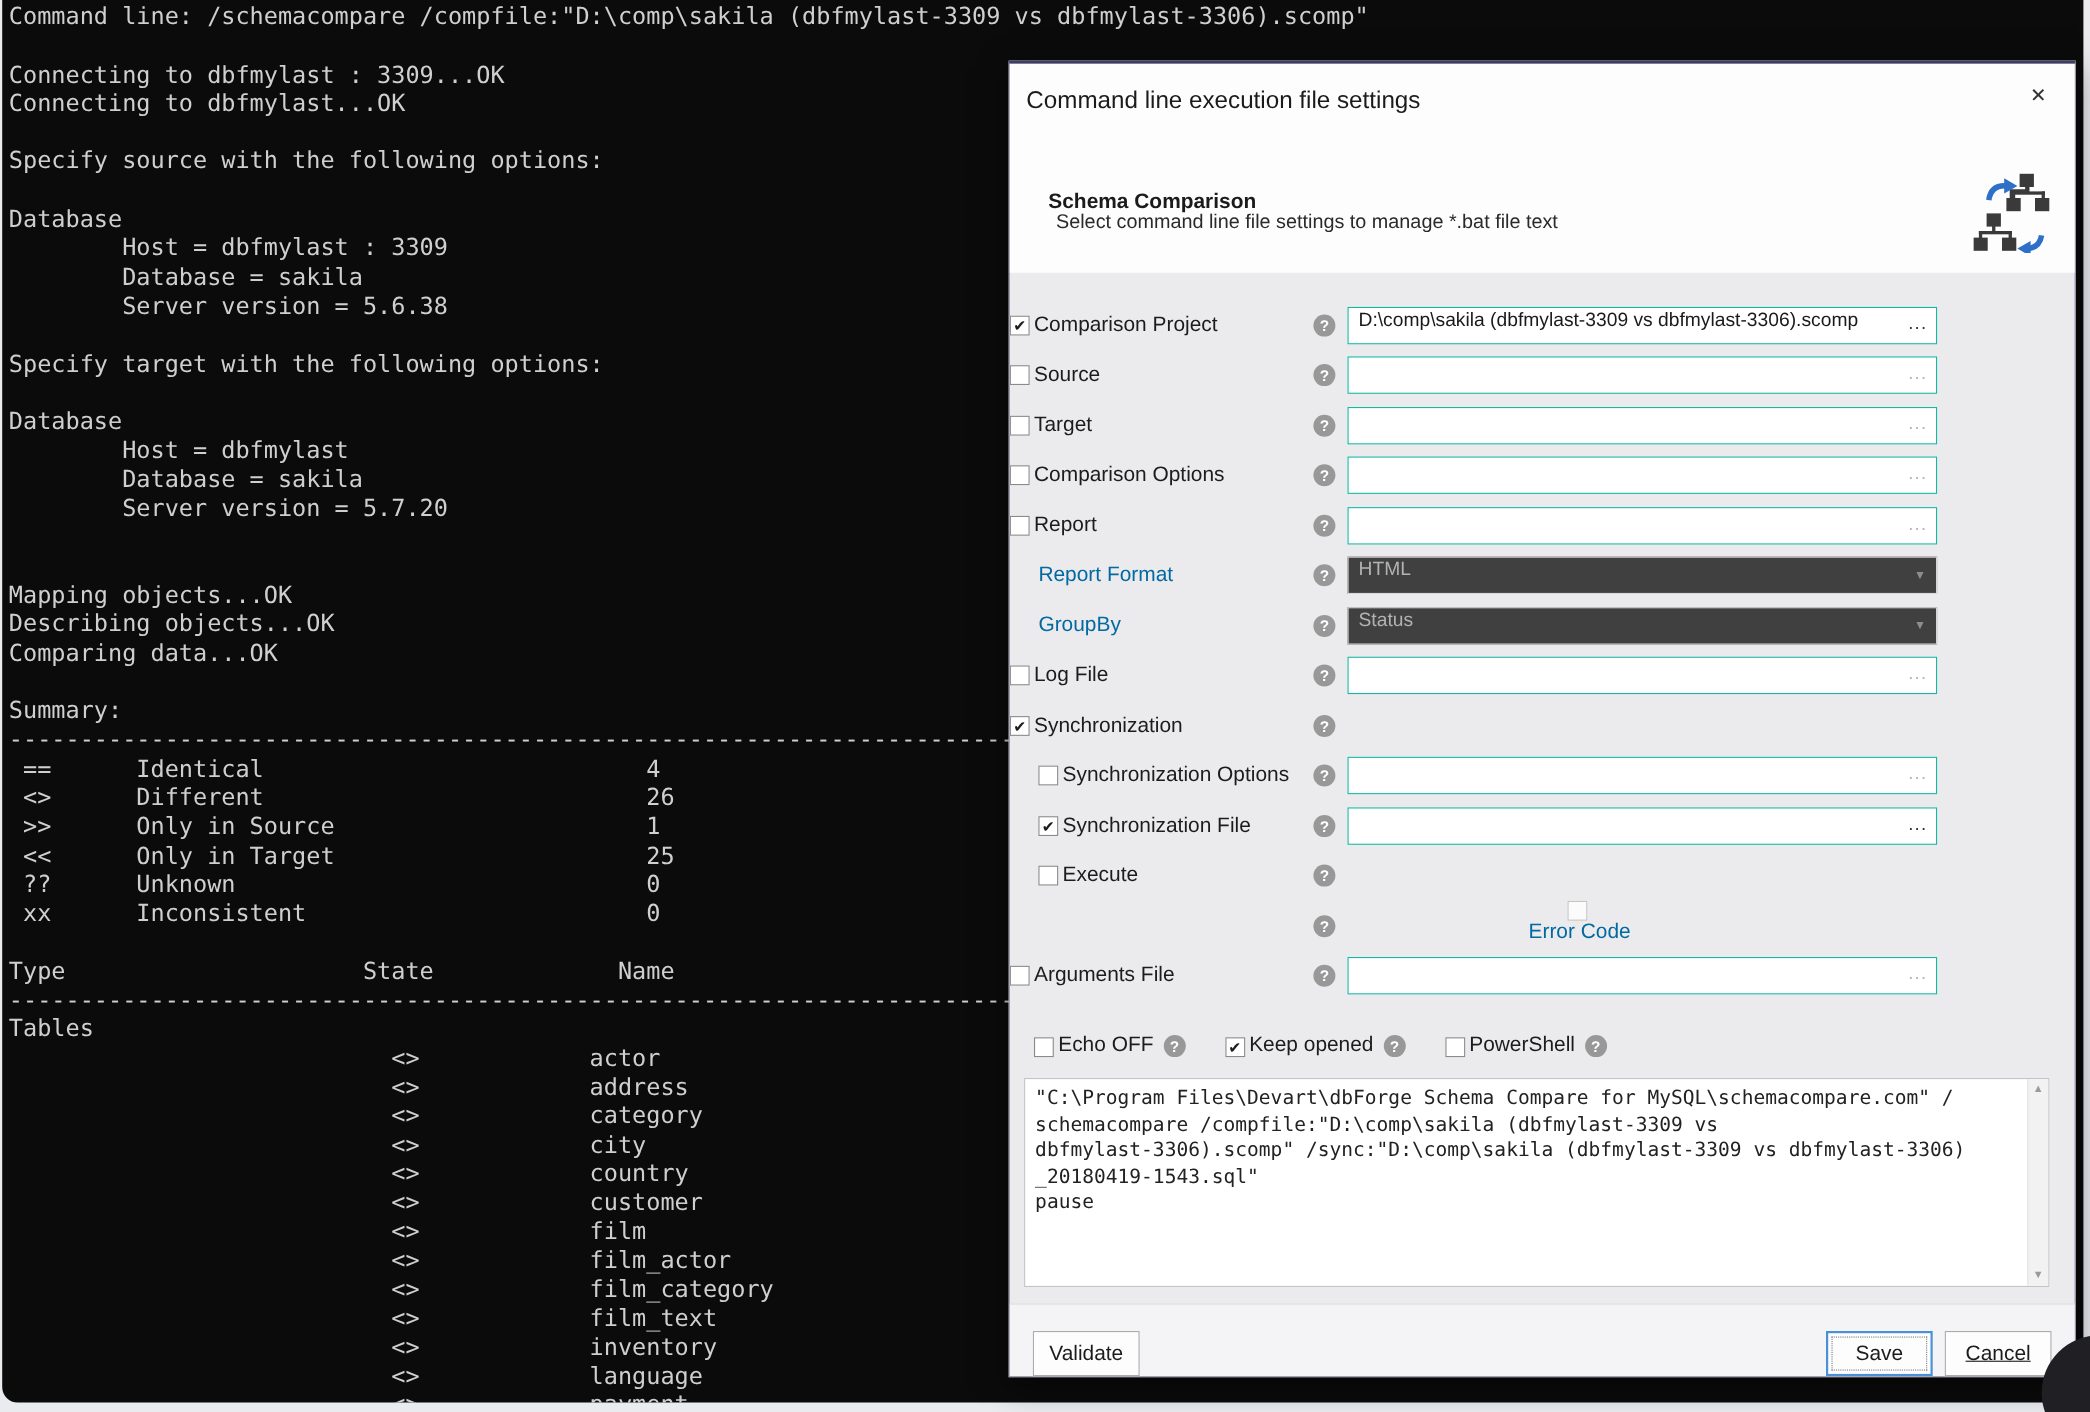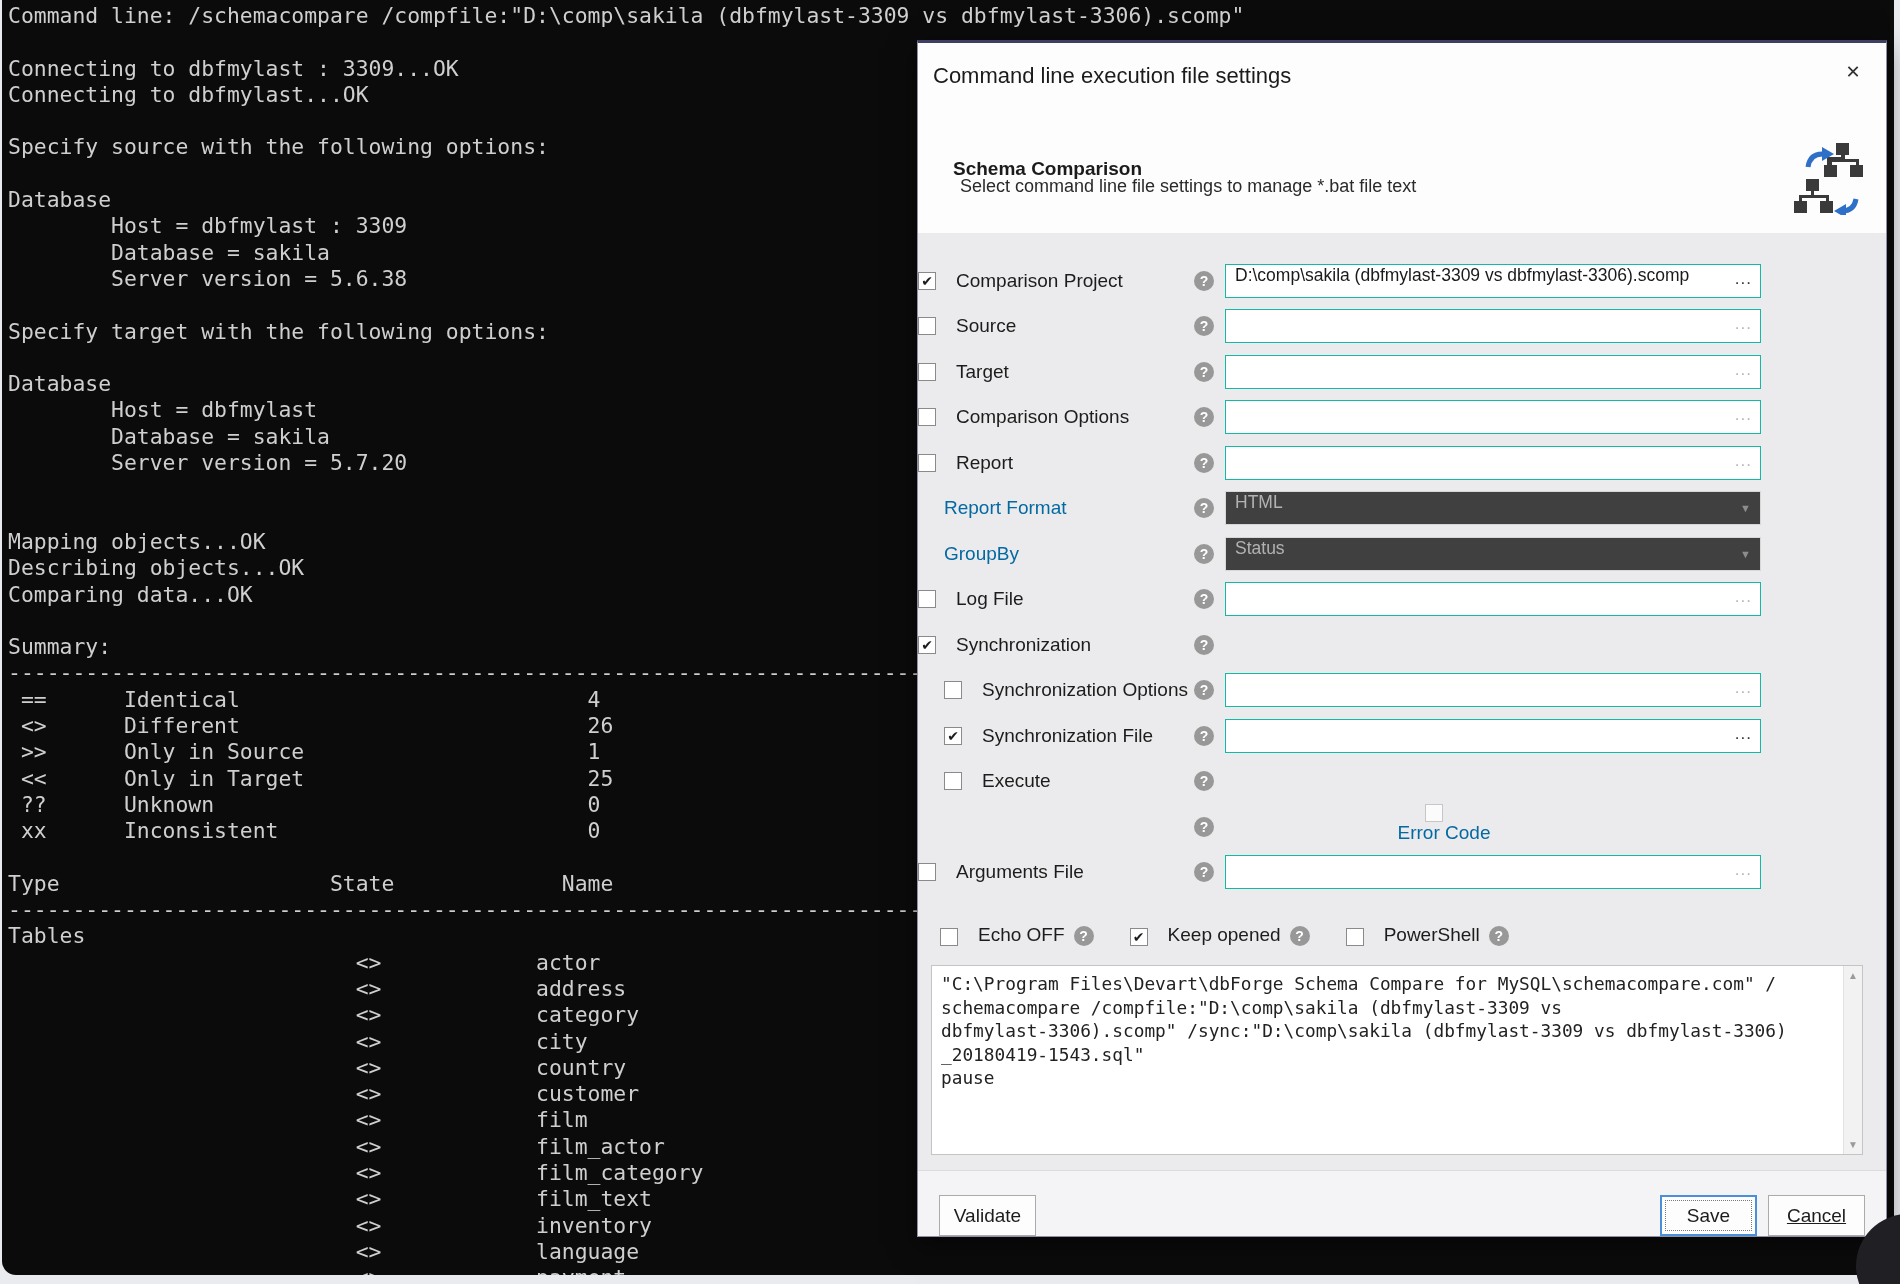--- a/index.html
+++ b/index.html
@@ -12,39 +12,39 @@
     position:absolute;left:2px;top:0;width:1892px;height:1275px;
     background:#0b0b0b;border-radius:0 0 14px 14px;overflow:hidden;
   }
   .terminal pre{
     margin:0;padding:3px 0 0 6px;
     font-family:"DejaVu Sans Mono","Liberation Mono",monospace;
     font-size:21.4px;line-height:26.3px;color:#cfcfcf;white-space:pre;
   }
   
   .dialog{
-    position:absolute;left:917px;top:40px;width:970px;height:1197px;
+    position:absolute;left:917px;top:55px;width:970px;height:1197px;
     background:#ebebed;border:1px solid #8f8fa6;border-top:3px solid #3f3e63;
     box-sizing:border-box;box-shadow:0 8px 26px rgba(0,0,0,.5);
   }
   .dlg-header{position:absolute;left:0;top:0;right:0;height:190px;background:#fdfdfd;}
   .dlg-title{position:absolute;left:15px;top:20px;font-size:22px;color:#1b1b1b;}
   .dlg-close{position:absolute;right:18px;top:14px;width:30px;height:30px;text-align:center;
     line-height:30px;font-size:18px;color:#333;cursor:pointer;}
   .sec-head{position:absolute;left:35px;top:88px;font-size:19px;font-weight:bold;color:#1b1b1b;margin-top:27px;}
   .sec-desc{position:absolute;left:42px;top:133px;font-size:18px;color:#2a2a2a;}
   .logo{position:absolute;right:16px;top:92px;width:76px;height:80px;}
   
   .rows{position:absolute;left:0;top:215px;right:0;}
   .row{position:relative;height:45.5px;display:flex;align-items:center;}
   .cb{width:18px;height:18px;background:#fff;border:1px solid #8a8a8a;box-sizing:border-box;
     display:inline-flex;align-items:center;justify-content:center;flex:none;}
   .cb .mark{font-size:14px;color:#1c1c1c;line-height:1;}
   .cb.disabled{border-color:#c6c6c6;background:#fbfbfb;}
-  .lbl{font-size:19px;color:#1c1c1c;margin-left:20px;white-space:nowrap;}
+  .lbl{font-size:19px;color:#1c1c1c;margin-left:4px;white-space:nowrap;}
   .lbl.gray{color:#0369a1;}
   .help{position:absolute;left:276px;top:50%;transform:translateY(-50%);
     width:20px;height:20px;border-radius:50%;background:#989898;color:#fff;
     font-size:14px;font-weight:bold;text-align:center;line-height:20px;}
   .field{position:absolute;left:307px;top:5.5px;width:536px;height:34px;background:#fff;
     border:1px solid #14b8a6;box-sizing:border-box;font-size:17.5px;color:#1a1a1a;
     display:flex;padding:0 30px 0 9px;white-space:nowrap;overflow:hidden;}
   .field .dots{position:absolute;right:8px;top:50%;transform:translateY(-58%);
     font-size:17px;letter-spacing:1px;color:#333;}
   .field.empty .dots{color:#b5b5b5;}

